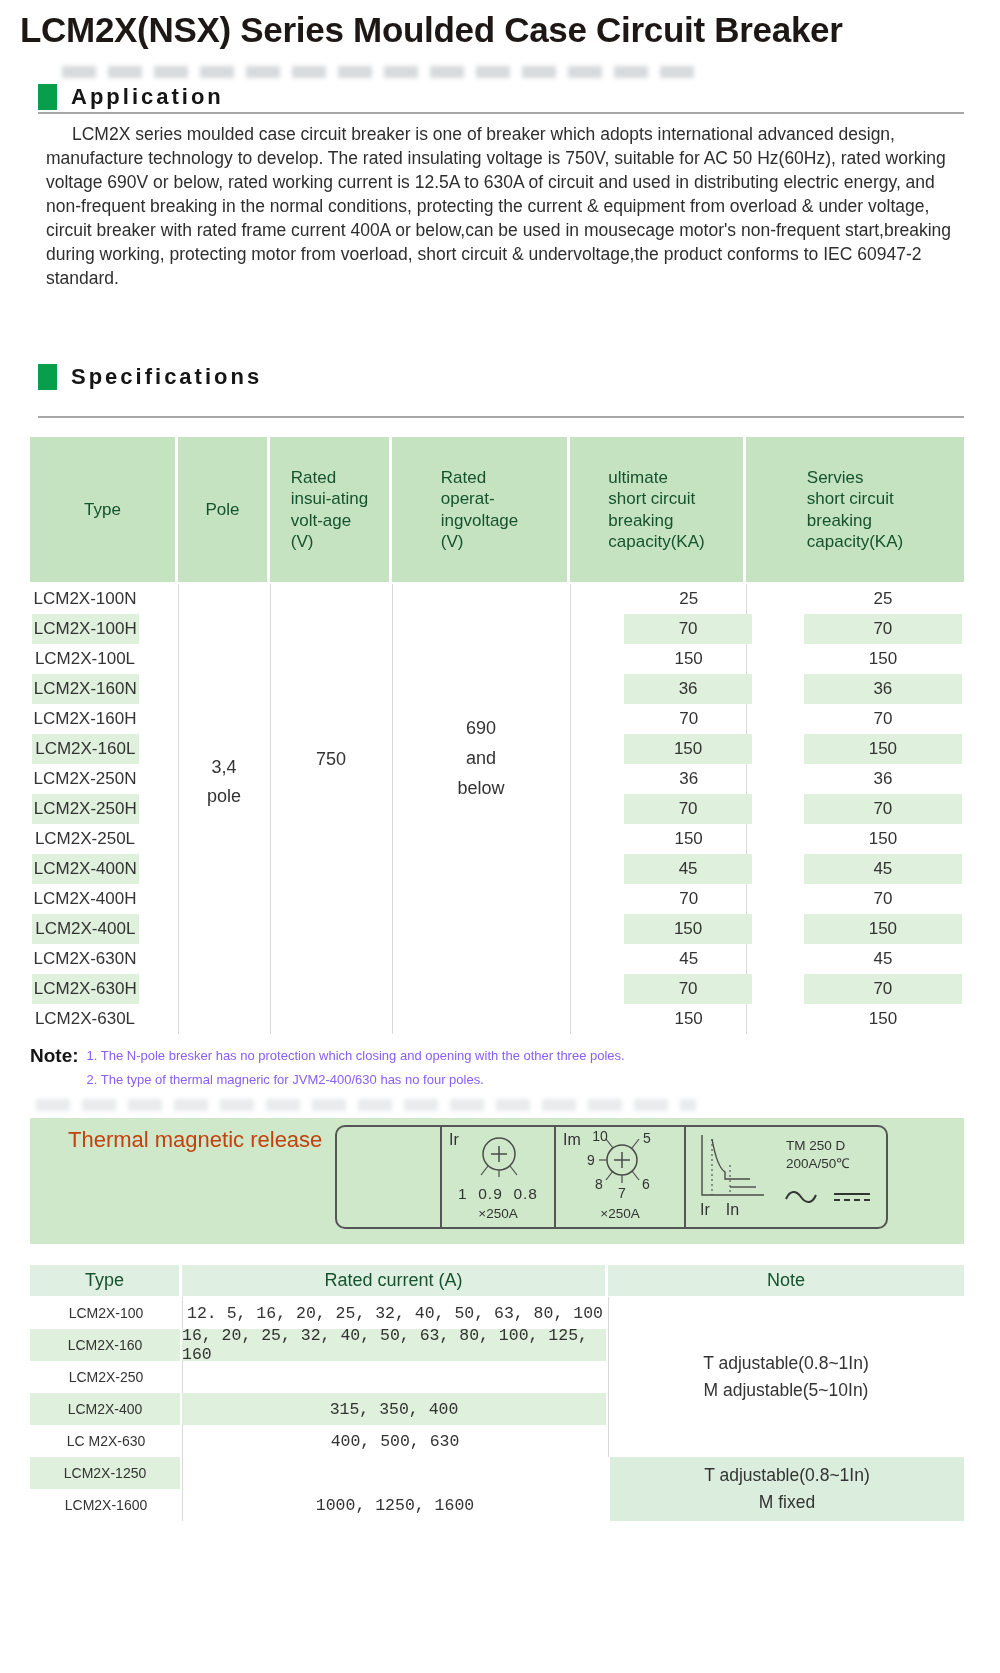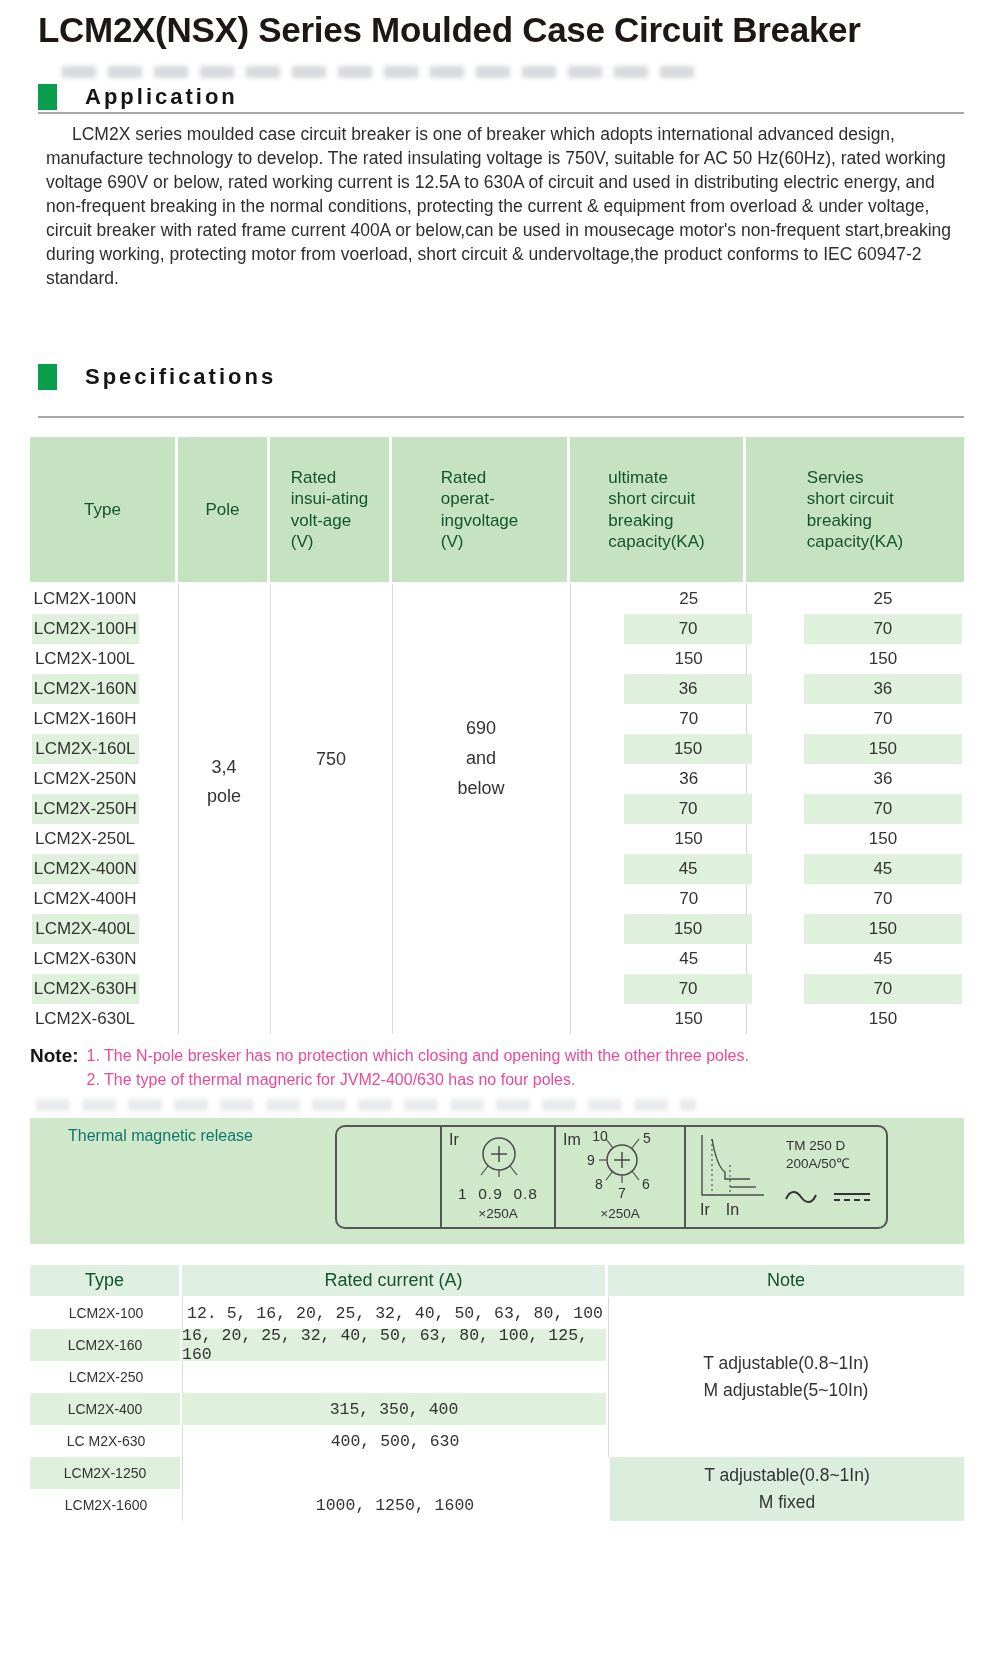--- a/index.html
+++ b/index.html
@@ -1,26 +1,26 @@
 <!DOCTYPE html>
 <html><head>
 <meta charset="utf-8">
 <style>
   html,body{margin:0;padding:0;background:#fff;}
   .page{position:relative;width:1000px;height:1673px;background:#fff;overflow:hidden;
         font-family:"Liberation Sans",sans-serif;color:#2e2e2e;}
 
   
-  .title{position:absolute;left:38px;top:10px;margin:0;font-size:35px;font-weight:bold;
+  .title{position:absolute;left:20px;top:10px;margin:0;font-size:35px;font-weight:bold;
          color:#1d1816;letter-spacing:-0.3px;white-space:nowrap;}
   .wm{position:absolute;height:12px;filter:blur(2px);opacity:.4;
       background:repeating-linear-gradient(90deg,#9aa4a8 0 34px,transparent 34px 46px);}
   .wm1{left:62px;top:66px;width:640px;}
   .wm2{left:36px;top:1099px;width:660px;opacity:.22;}
-  .sec-head{position:absolute;left:38px;display:flex;align-items:center;gap:28px;}
+  .sec-head{position:absolute;left:38px;display:flex;align-items:center;gap:14px;}
   .sq{width:19px;height:26px;background:#089e4c;display:inline-block;}
   .sec-label{font-size:22px;font-weight:bold;letter-spacing:3px;color:#151515;}
   .rule{position:absolute;left:38px;width:926px;height:2px;background:#a8a8a8;}
   .para{position:absolute;left:46px;top:122px;width:918px;margin:0;font-size:17.5px;
         line-height:24px;color:#2e2e2e;text-indent:26px;}
 
   
   .spec{position:absolute;left:30px;top:437px;width:934px;}
   .sth{display:flex;}
   .hc{background:#c6e3c1;display:flex;align-items:center;justify-content:center;text-align:left;
@@ -38,25 +38,25 @@
   .srow:nth-child(even) .band{background:#dff0dc;border-left:2px solid #fff;border-right:2px solid #fff;}
   .mlabel{position:absolute;display:flex;align-items:center;justify-content:center;
           white-space:pre-line;text-align:center;font-size:18px;color:#333;}
   .ml-pole{left:148px;width:92px;top:168px;height:60px;line-height:29px;}
   .ml-750{left:240px;width:122px;top:160px;height:30px;}
   .ml-690{left:362px;width:178px;top:128px;height:92px;line-height:30px;}
 
   
   .noteblk{position:absolute;left:30px;top:1044px;display:flex;align-items:flex-start;}
   .note-label{font-size:19px;font-weight:bold;color:#151515;margin-right:8px;line-height:23.5px;}
-  .note-items{font-size:16px;line-height:23.5px;color:#ec4899;}
+  .note-items{font-size:13px;line-height:23.5px;color:#8b5cf6;}
 
   
   .thermal{position:absolute;left:30px;top:1118px;width:934px;height:126px;background:#cfe8ca;}
-  .th-title{position:absolute;left:38px;top:9px;font-size:16px;color:#0f766e;}
+  .th-title{position:absolute;left:38px;top:9px;font-size:22px;color:#c2410c;}
   .th-rect{position:absolute;left:305px;top:7px;width:553px;height:104px;border:2px solid #555;
            border-radius:10px;display:flex;box-sizing:border-box;}
   .th-cell{position:relative;box-sizing:border-box;}
   .tc-blank{width:103px;}
   .tc-ir{width:114px;border-left:2px solid #555;}
   .tc-im{width:130px;border-left:2px solid #555;}
   .tc-last{flex:1;border-left:2px solid #555;}
   .dial-label{position:absolute;left:7px;top:4px;font-size:16px;color:#333;}
   .ir-svg{position:absolute;left:22px;top:6px;}
   .ir-scale{position:absolute;left:0;top:58px;width:100%;text-align:center;font-size:15.5px;

